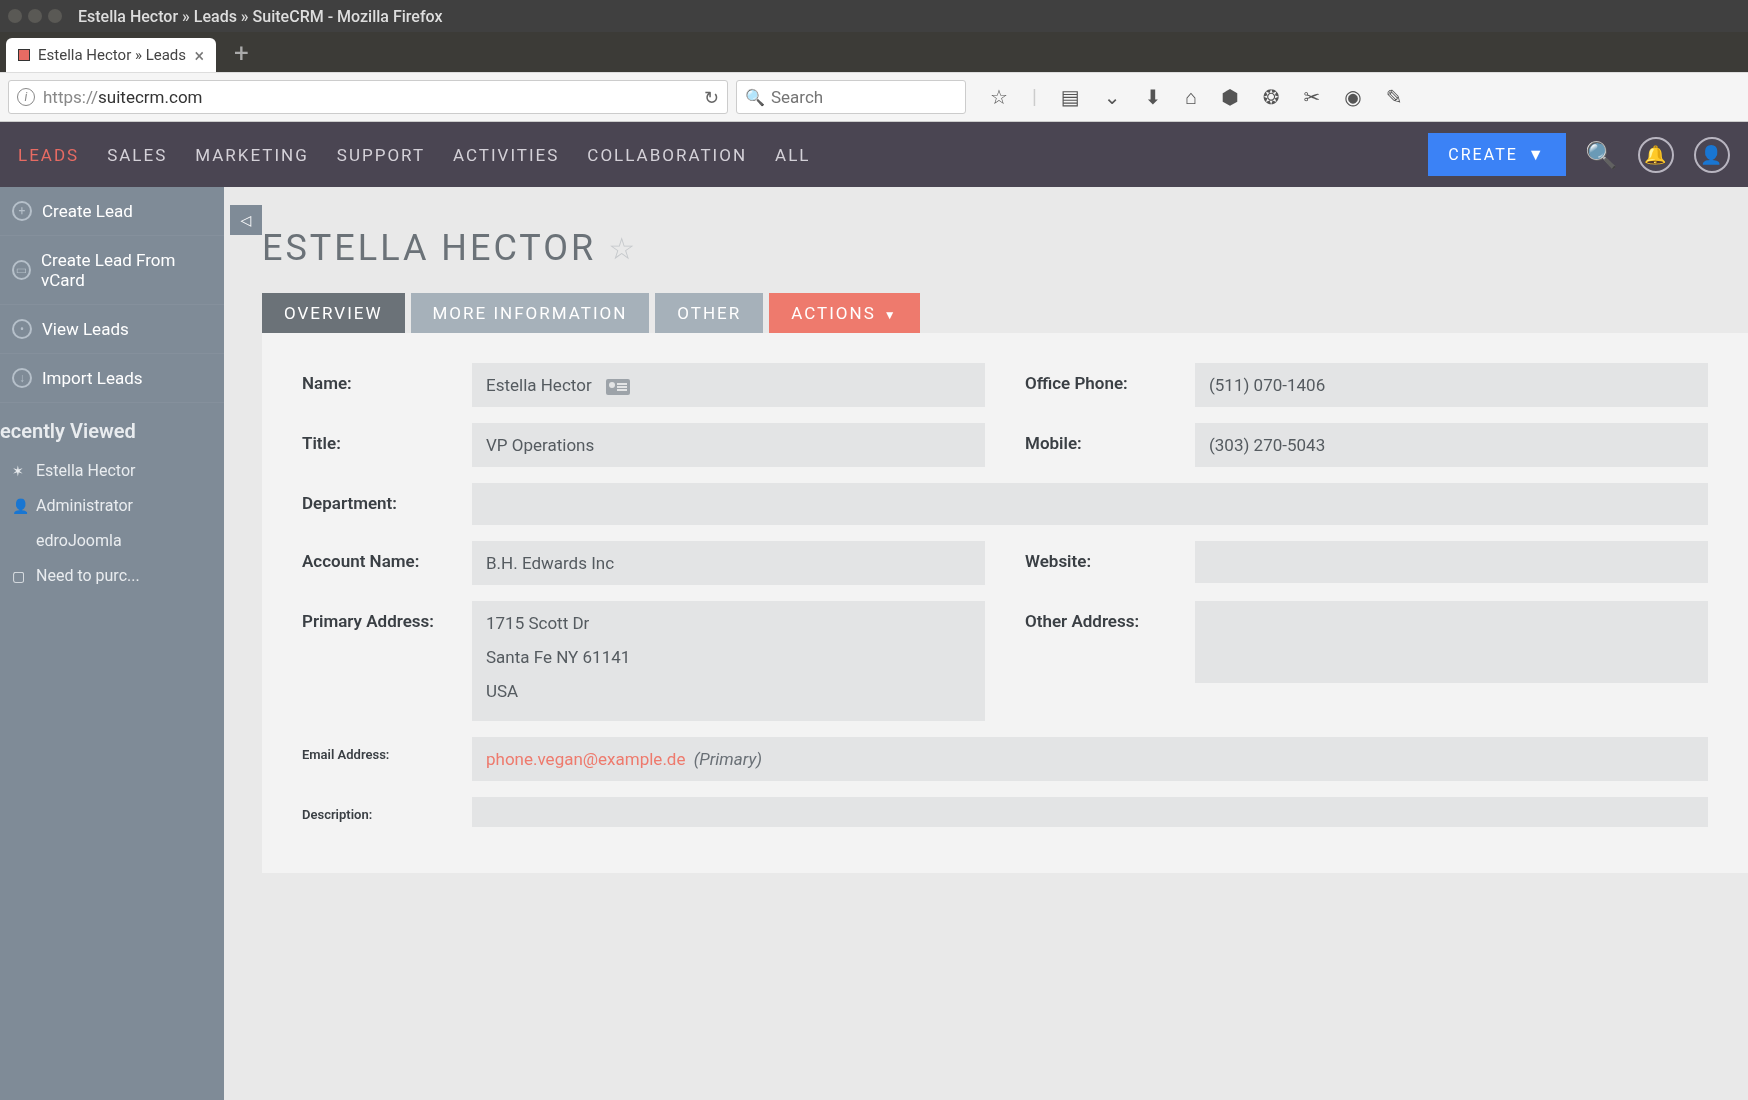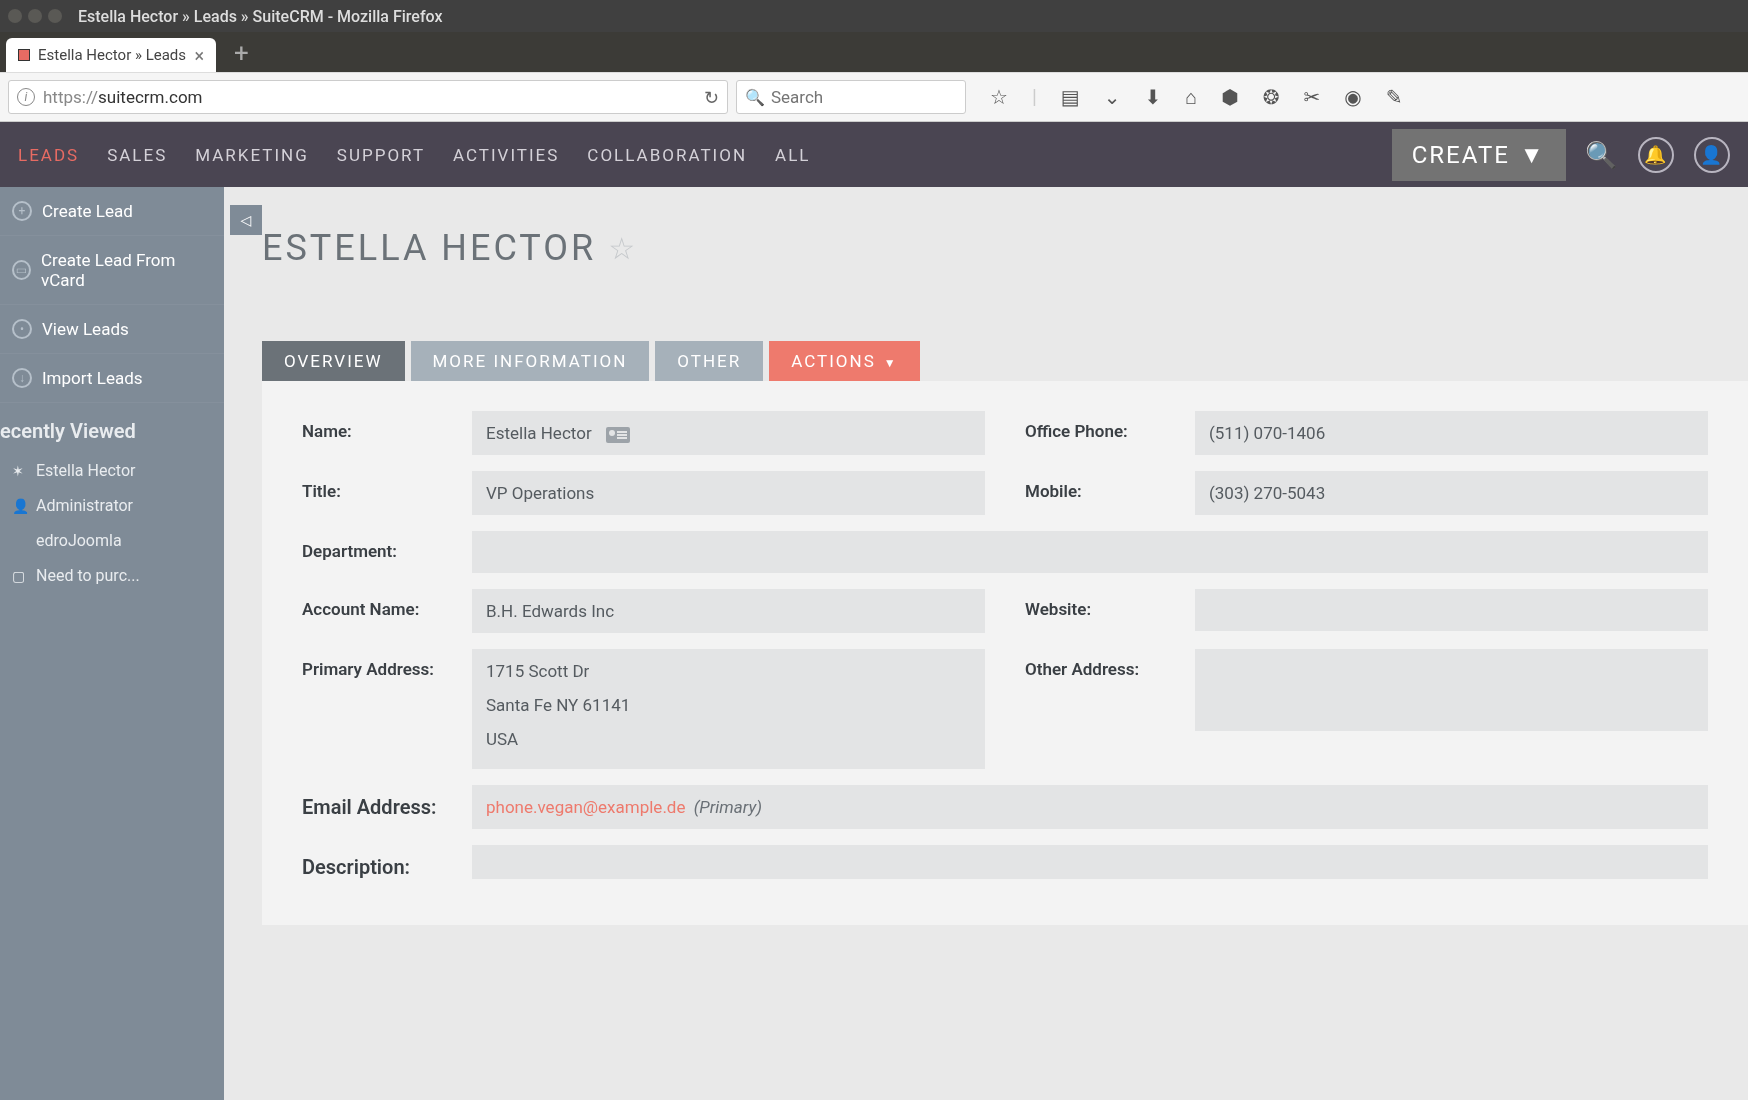--- a/index.html
+++ b/index.html
@@ -30,63 +30,63 @@
 .searchfield input { border: none; outline: none; font-size: 17px; color: #888; width: 100%;}
 .toolbar-icons { display: flex; align-items: center; gap: 24px; margin-left: 24px; color: #555; font-size: 20px; }
 .toolbar-icons span { cursor: pointer; }
 
 
 .app { display: flex; flex-direction: column; height: calc(1100px - 32px - 40px - 50px); background: #e6e6e6;}
 .topnav { background: #4a4552; height: 65px; display: flex; align-items: center; padding: 0 18px;}
 .topnav .nav-item { color: #d4d1d8; font-size: 17px; letter-spacing: 2px; margin-right: 28px; cursor: pointer; font-weight: 400;}
 .topnav .nav-item.active { color: #e76b63; }
 .topnav .spacer { flex: 1;}
-.create-btn { background: #737373; color: #fff; padding: 12px 20px; font-size: 24px; letter-spacing: 2px; cursor: pointer; display: flex; align-items: center; gap: 10px;}
+.create-btn { background: #3b82f6; color: #fff; padding: 12px 20px; font-size: 16px; letter-spacing: 2px; cursor: pointer; display: flex; align-items: center; gap: 10px;}
 .right-icons { display: flex; align-items: center; gap: 20px; margin-left: 20px;}
 .right-icons .icon-circle { width: 36px; height: 36px; border: 2px solid #b8b5c0; border-radius: 50%; display: flex; align-items: center; justify-content: center; color: #b8b5c0; font-size: 18px; cursor: pointer;}
 .right-icons .search-ic { color: #fff; font-size: 26px; cursor: pointer;}
 
 
 .mainbody { flex: 1; display: flex; }
 .sidebar { width: 224px; background: #7f8b97; color: #fff;}
 .sidebar .side-item { display: flex; align-items: center; padding: 14px 12px; font-size: 17px; cursor: pointer; border-bottom: 1px solid rgba(255,255,255,0.05);}
 .sidebar .side-item .si-icon { width: 20px; height: 20px; border: 2px solid #b6c0ca; border-radius: 50%; margin-right: 10px; display:flex; align-items:center; justify-content:center; font-size:12px; color:#b6c0ca;}
 .sidebar .section-title { padding: 16px 12px 10px 0; font-size: 20px; font-weight: 600; color: #e9ecef;}
 .sidebar .recent-item { padding: 8px 12px; font-size: 16px; color: #e9ecef; cursor:pointer; display:flex; align-items:center; gap:8px;}
 .sidebar .recent-item .ri-icon { font-size:14px; width:16px;}
 
 .content { flex: 1; background: #e9e9e9; position: relative;}
 .collapse-btn { position: absolute; left: 6px; top: 18px; width: 32px; height: 30px; background: #7f8b97; color: #fff; display: flex; align-items: center; justify-content: center; cursor: pointer; font-size: 14px;}
 .content-inner { padding: 40px 0 0 38px;}
 .page-title { font-size: 36px; color: #6b7278; letter-spacing: 3px; font-weight: 400; display: flex; align-items: center; gap: 12px;}
 .star-outline { color: #c5c8cb; font-size: 30px;}
 
 .tabs { margin-top: 24px; display: flex; gap: 6px;}
-.tabs .ptab { padding: 10px 22px; font-size: 17px; letter-spacing: 2px; color: #fff; cursor: pointer; margin-top: 48px;}
+.tabs .ptab { padding: 10px 22px; font-size: 17px; letter-spacing: 2px; color: #fff; cursor: pointer;}
 .tabs .ptab.overview { background: #6b7278;}
 .tabs .ptab.muted { background: #a6b1ba;}
 .tabs .ptab.actions { background: #ee7a6d;}
 .tabs .ptab .caret { margin-left:8px; font-size:12px;}
 
 .panel { background: #f3f3f3; margin-top: 0; padding: 30px 40px; }
 .row { display: flex; margin-bottom: 16px; }
 .col { flex: 1; display: flex; align-items: flex-start;}
 .field-label { width: 170px; font-size: 17px; color: #3a3f44; font-weight: 600; padding-top: 10px;}
 .field-value { flex: 1; background: #e3e4e5; padding: 12px 14px; font-size: 17px; color: #555b60; min-height: 42px;}
 .field-value.tall { min-height: 120px; display:flex; flex-direction:column; gap:14px;}
 .field-value .vcard-icon { display:inline-block; background:#9da3a9; width:24px; height:16px; border-radius:2px; margin-left:10px; vertical-align:middle; position:relative;}
 .field-value .vcard-icon::before{content:""; position:absolute; left:3px; top:3px; width:6px; height:6px; background:#e3e4e5; border-radius:50%;}
 .field-value .vcard-icon::after{content:""; position:absolute; right:3px; top:4px; width:10px; height:2px; background:#e3e4e5; box-shadow: 0 3px 0 #e3e4e5, 0 6px 0 #e3e4e5;}
 .col.right-col { margin-left: 40px;}
 .field-value.wide { margin-left:0;}
 .email-link { color: #ee7a6d;}
 .primary-tag { font-style: italic; color: #6a7076; margin-left: 4px;}
 .full-row .field-value { flex: 1;}
 .full-row { display: flex; margin-bottom: 16px;}
-.full-row .field-label { width: 170px; font-size: 20px; color: #3a3f44; font-weight: 600; padding-top: 10px;}
+.full-row .field-label { width: 170px; font-size: 13px; color: #3a3f44; font-weight: 600; padding-top: 10px;}
 </style>
 </head>
 <body>
 
 <div class="os-titlebar">
   <span class="win-btn"></span>
   <span class="win-btn"></span>
   <span class="win-btn"></span>
   <span class="title">Estella Hector » Leads » SuiteCRM - Mozilla Firefox</span>
 </div>

